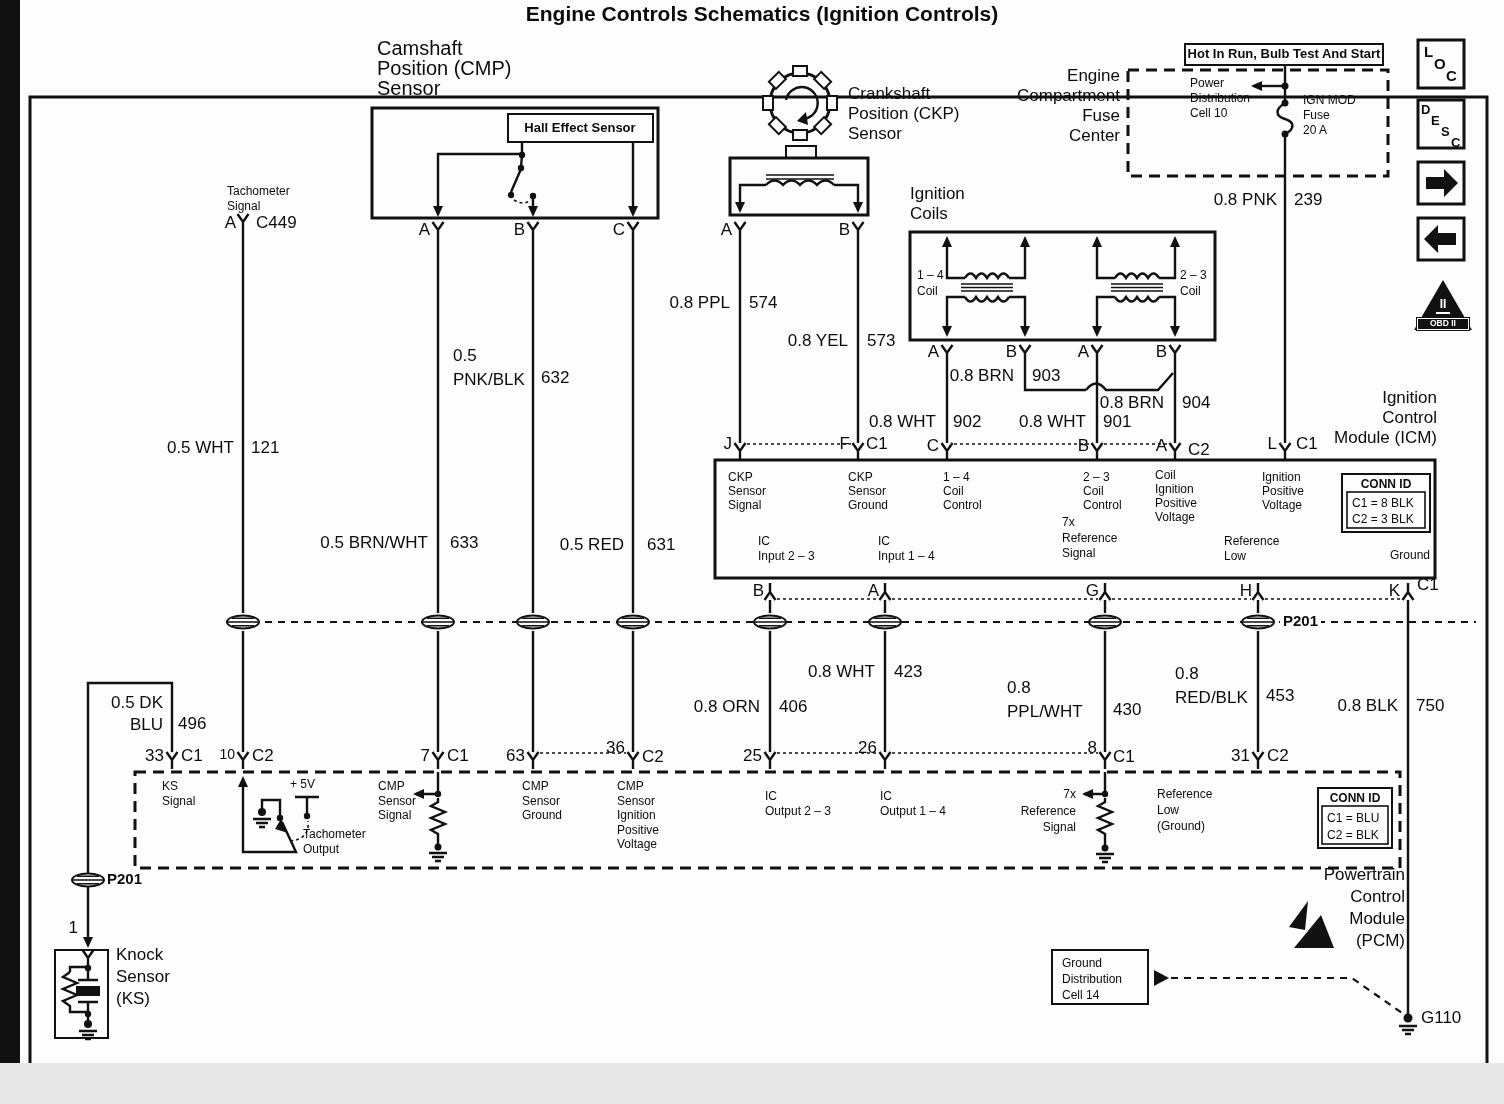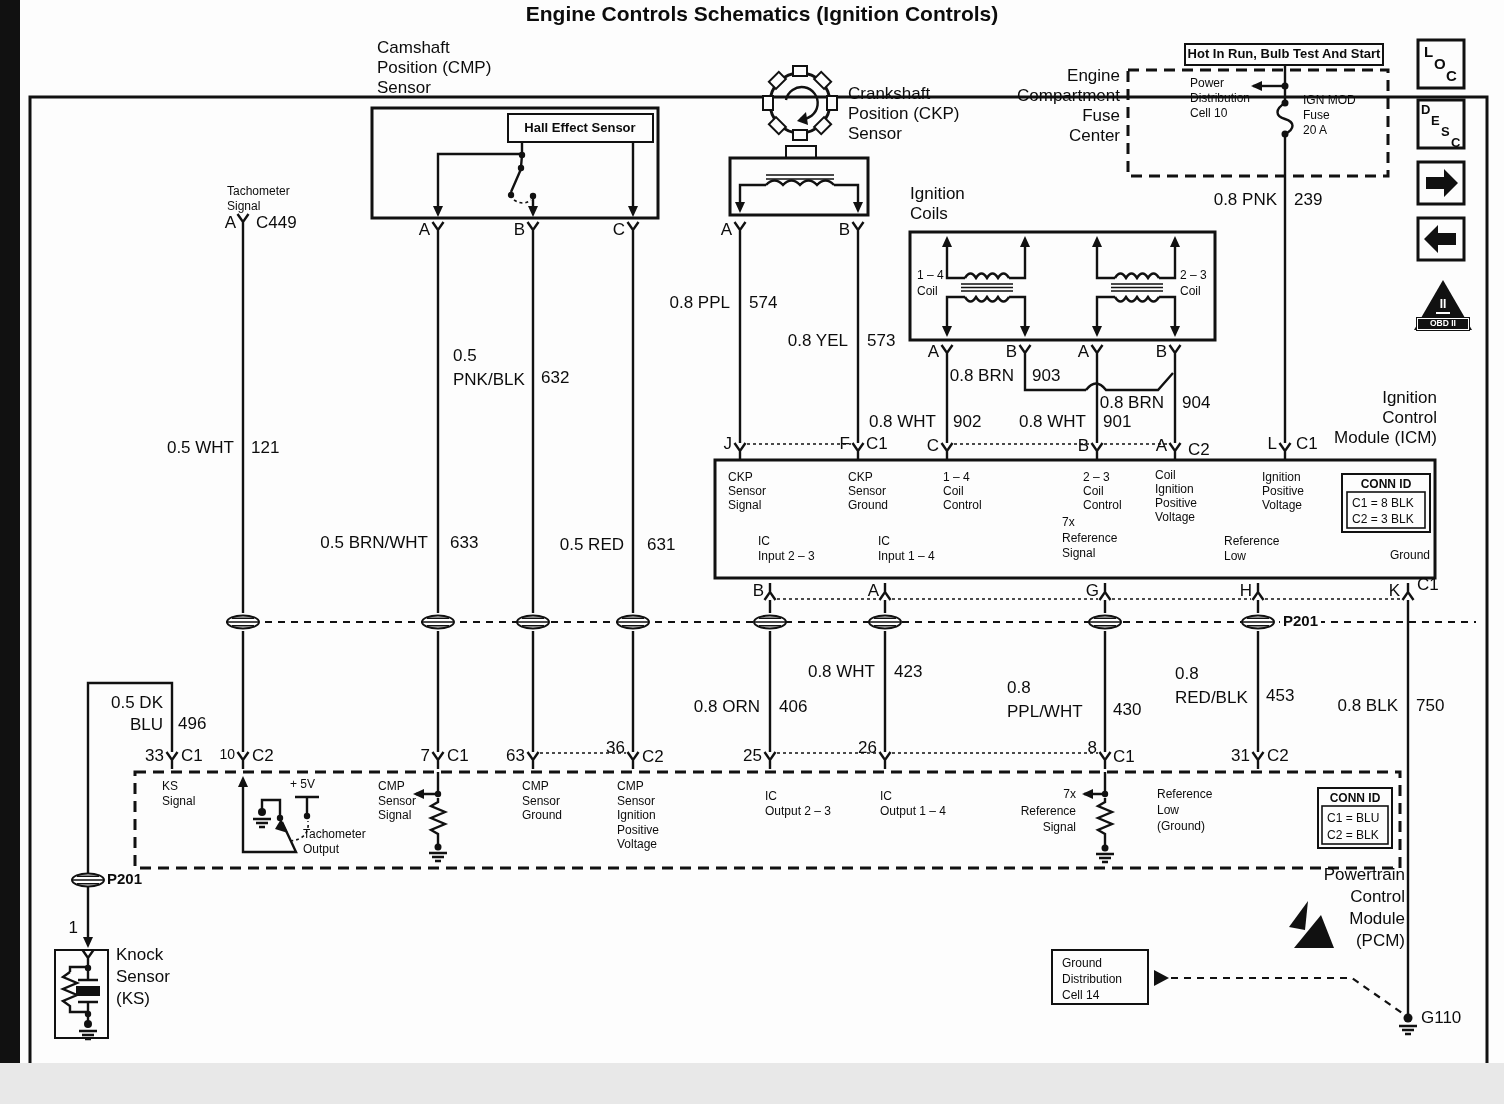--- a/index.html
+++ b/index.html
@@ -281,21 +281,21 @@
       <rect class="bx" x="1418" y="218" width="46" height="42" fill="#fff"></rect>
       <path class="f" d="M1456,233 H1438 V225 L1424,239 L1438,253 V245 H1456 Z"></path>
     </g>
     <g>
       <path class="f" d="M1443,280 L1414,330 L1472,330 Z"></path>
       <line x1="1436" y1="313" x2="1450" y2="313" stroke="#fff" stroke-width="2"></line>
       <rect class="f" x="1416" y="317" width="54" height="14"></rect>
       <rect x="1417.5" y="318.5" width="51" height="11" fill="none" stroke="#fff" stroke-width="1"></rect>
     </g>
   </svg>
-<div class="lbl" style="font-size: 17px; top: 38px; line-height: 20px; left: 377px;">Camshaft
+<div class="lbl" style="font-size: 20px; top: 38px; line-height: 20px; left: 377px;">Camshaft
 Position (CMP)
 Sensor</div>
     <div class="lbl" style="font-size: 13px; top: 120px; font-weight: bold; left: 580px; transform: translateX(-50%); text-align: center;">Hall Effect Sensor</div>
     <div class="lbl" style="font-size: 12px; top: 184px; line-height: 15px; left: 227px;">Tachometer
 Signal</div>
     <div class="lbl" style="font-size: 17px; top: 213px; right: 1268px; text-align: right;">A</div>
     <div class="lbl" style="font-size: 17px; top: 213px; left: 256px;">C449</div>
     <div class="lbl" style="font-size: 17px; top: 220px; right: 1074px; text-align: right;">A</div>
     <div class="lbl" style="font-size: 17px; top: 220px; right: 979px; text-align: right;">B</div>
     <div class="lbl" style="font-size: 17px; top: 220px; right: 879px; text-align: right;">C</div>

